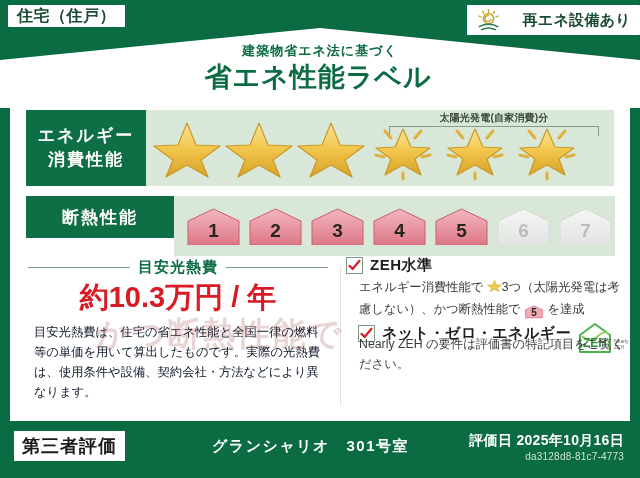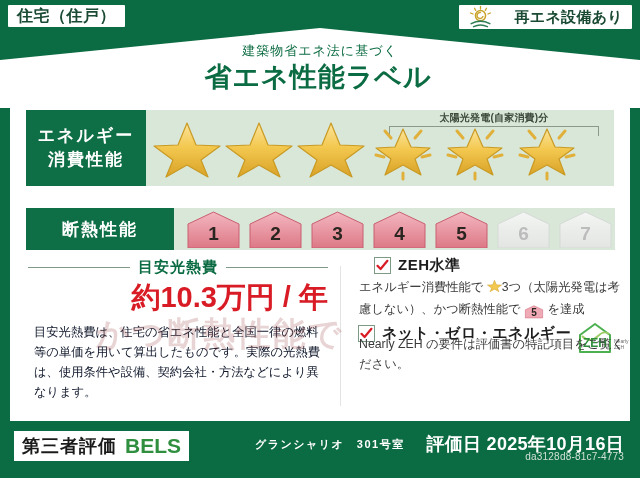--- a/index.html
+++ b/index.html
@@ -30,46 +30,46 @@
     position: absolute;
     background: #ffffff;
     display: flex; align-items: center;
     padding: 0 9px;
     border-radius: 1px;
   }
   #pill-left { left: 8px; top: 5px; height: 22px; }
   #pill-left .t {
     font-size: 16px; font-weight: bold; color: #1a4a33; letter-spacing: .5px;
   }
-  #pill-right { right: 8px; top: 5px; height: 24px; gap: 21px; }
+  #pill-right { right: 0; top: 5px; height: 30px; gap: 21px; }
   #pill-right .t {
     font-size: 15px; font-weight: bold; color: #1a4a33; letter-spacing: .3px;
   }
   .sun-icon { width: 25px; height: 24px; flex: 0 0 25px; }
 
   
   #title-sub {
     position: absolute; top: 42px; left: 0; width: 640px; text-align: center;
-    font-size: 13px; font-weight: normal; color: #0b6b42; letter-spacing: 1px;
+    font-size: 13px; font-weight: bold; color: #0b6b42; letter-spacing: 1px;
   }
   #title-main {
     position: absolute; top: 59px; left: 0; width: 636px; text-align: center;
     font-size: 27px; font-weight: bold; color: #0b6b42; letter-spacing: 1px;
   }
 
   
   #card {
     position: absolute; left: 10px; top: 96px; width: 620px; height: 325px;
     background: #ffffff;
   }
 
   
   .row { position: absolute; left: 16px; width: 588px; display: flex; }
   #row-energy { top: 14px; height: 76px; }
-  #row-insul  { top: 112px; height: 42px; }
+  #row-insul  { top: 100px; height: 60px; }
 
   .row-label {
     background: #0e6e45; color: #ffffff;
     display: flex; flex-direction: column;
     align-items: center; justify-content: center;
     font-weight: bold; letter-spacing: 2px; flex: 0 0 auto;
   }
   #row-energy .row-label { width: 120px; height: 76px; font-size: 17px; line-height: 24px; }
   #row-insul  .row-label { width: 148px; height: 42px; font-size: 17px; }
 
@@ -122,33 +122,33 @@
   }
 
   
   #cost-head {
     position: absolute; left: 18px; top: 162px; width: 300px;
     display: flex; align-items: center; gap: 8px;
   }
   #cost-head .line { flex: 1 1 auto; height: 1.5px; background: #7f9a86; }
   #cost-head .t { font-size: 15px; font-weight: bold; color: #0b6b42; letter-spacing: 1px; }
   #cost-value {
-    position: absolute; left: 18px; top: 182px; width: 300px; text-align: right;
+    position: absolute; left: 18px; top: 182px; width: 300px; text-align: center;
     font-size: 29px; font-weight: bold; color: #d81b24; letter-spacing: 0px;
   }
   #cost-note {
     position: absolute; left: 24px; top: 226px; width: 292px;
     font-size: 12.3px; line-height: 20px; color: #0f172a; text-align: left;
   }
 
   
   .zeh-head {
     position: absolute; display: flex; align-items: center; gap: 7px;
   }
-  #zeh1-head { left: 364px; top: 160px; }
+  #zeh1-head { left: 336px; top: 160px; }
   #zeh2-head { left: 348px; top: 228px; }
   .chk {
     width: 17px; height: 17px; border: 1.4px solid #7d9b84; background: #fff;
     flex: 0 0 17px; position: relative;
   }
   .chk svg { position: absolute; left: 1px; top: 1px; }
   .zeh-head .t { font-size: 15px; font-weight: bold; color: #1d1d1d; letter-spacing: .5px; }
   #zeh1-body {
     position: absolute; left: 349px; top: 181px; width: 272px;
     font-size: 12.3px; line-height: 20px; color: #3a3a3a;
@@ -170,25 +170,25 @@
 
   
   #bels-box {
     position: absolute; left: 14px; top: 431px; height: 30px;
     background: #ffffff; display: flex; align-items: center; padding: 0 8px; gap: 8px;
   }
   #bels-box .jp { font-size: 18px; font-weight: bold; color: #1a1a1a; letter-spacing: 1px; }
   #bels-box .bels { font-size: 21px; font-weight: bold; color: #2f8f3e; letter-spacing: 0px; }
   #unit-name {
     position: absolute; left: 212px; top: 437px;
-    font-size: 11px; font-weight: bold; color: #ffffff; letter-spacing: 1.5px; margin-left: 43px;
+    font-size: 15px; font-weight: bold; color: #ffffff; letter-spacing: 1.5px;
   }
   #eval-date {
     position: absolute; right: 16px; top: 432px;
-    font-size: 18px; font-weight: bold; color: #ffffff; letter-spacing: .3px;
+    font-size: 14px; font-weight: bold; color: #ffffff; letter-spacing: .3px;
   }
   #eval-id {
     position: absolute; right: 16px; top: 451px;
     font-size: 10px; color: #cfe0d6; letter-spacing: .2px;
   }
 </style>
 </head>
 <body>
 
 <div id="label">
@@ -421,19 +421,18 @@
         <text x="38" y="28" font-family="Liberation Sans, sans-serif" font-size="5" fill="#6b6b6b">ZEH</text>
       </svg>
     </div>
 
     <div id="zeh2-body">Nearly ZEH の要件は評価書の特記項目をご覧ください。</div>
 
   </div>
 
   <div id="bels-box">
     <span class="jp">第三者評価</span>
-    <span class="bels">BELS</span>
   </div>
   <div id="unit-name">グランシャリオ　301号室</div>
   <div id="eval-date">評価日 2025年10月16日</div>
   <div id="eval-id">da3128d8-81c7-4773</div>
 
 </div>
 
 </body></html>

